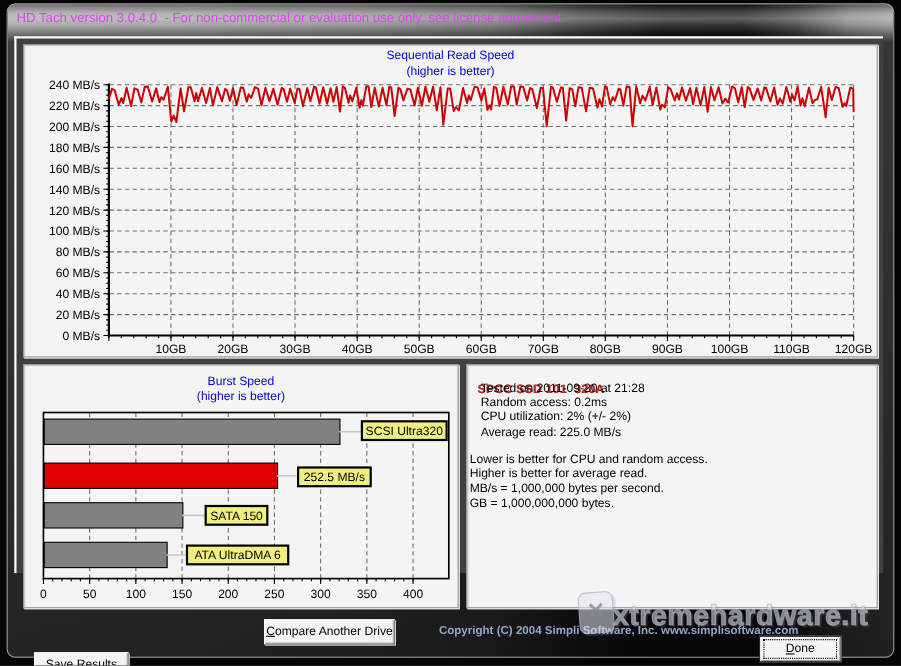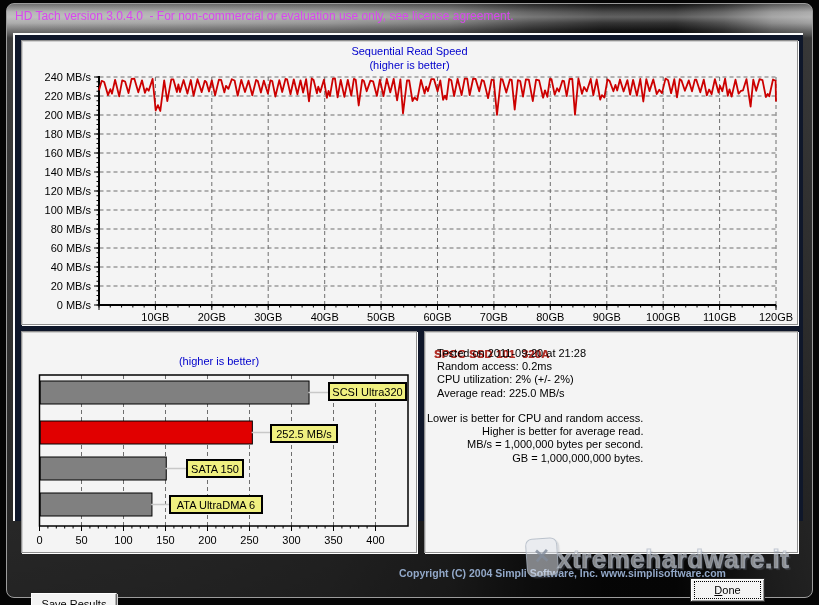--- a/index.html
+++ b/index.html
@@ -5,21 +5,21 @@
   html,body{margin:0;padding:0;}
   body{width:819px;height:605px;background:#050505;position:relative;overflow:hidden;
        font-family:"Liberation Sans",sans-serif;}
   .abs{position:absolute;}
   #win{left:6px;top:3px;width:805px;height:593px;border:1px solid #9c9c9c;border-radius:8px;
        background:
          linear-gradient(180deg, rgba(0,0,0,0.30) 0px, rgba(255,255,255,0.22) 8px, rgba(255,255,255,0.32) 13px, rgba(255,255,255,0.12) 19px, rgba(0,0,0,0.30) 27px, rgba(0,0,0,0.42) 30px, rgba(0,0,0,0.62) 34px, rgba(0,0,0,0.78) 100%),
          linear-gradient(90deg, #a2a2a2 0%, #9a9a9a 20%, #8a8a8a 40%, #6e6e6e 55%, #383838 65%, #181818 74%, #161616 83%, #3c3c3c 89%, #7e7e7e 95%, #949494 100%);
        }
   #title{left:15px;top:9px;width:700px;height:18px;font-size:12px;color:#d946ef;}
-  #client{left:13px;top:33px;width:790px;height:488px;background:#0f172a;box-shadow:inset 0 2px 0 #fcfcfc, inset 2px 0 0 #fcfcfc;}
+  #client{left:13px;top:33px;width:790px;height:488px;background:#404040;box-shadow:inset 0 2px 0 #fcfcfc, inset 2px 0 0 #fcfcfc;}
   .panel{background:#f4f4f4;border:1px solid #8f8f8f;box-shadow:1px 1px 0 #ffffff, inset 1px 1px 0 rgba(140,140,140,0.35);}
   #ptop{left:8px;top:7px;width:775px;height:283px;}
   #pburst{left:8px;top:298px;width:394px;height:220px;}
   #pinfo{left:411px;top:298px;width:372px;height:220px;}
   .ctitle{width:100%;text-align:center;font-size:11px;color:#0000cc;}
   .lab{font-size:11px;color:#000;}
   .btn{position:absolute;height:21px;background:#f4f4f4;border:1px solid;
        border-color:#ffffff #6d6d6d #6d6d6d #ffffff;box-shadow:inset -1px -1px 0 #b5b5b5, 1px 1px 0 #d0d0d0;
        font-size:11px;color:#000;text-align:center;line-height:20px;}
   u{text-decoration:underline;}
@@ -228,20 +228,21 @@
         <text x="528.3" y="280" text-anchor="middle" class="tl">80GB</text>
         <text x="584.8" y="280" text-anchor="middle" class="tl">90GB</text>
         <text x="641.2" y="280" text-anchor="middle" class="tl">100GB</text>
         <text x="697.6" y="280" text-anchor="middle" class="tl">110GB</text>
         <text x="754.0" y="280" text-anchor="middle" class="tl">120GB</text>
         <path d="M77.0 49.3 L79.7 39.8 L82.2 41.0 L86.0 54.2 L88.4 48.2 L90.0 52.6 L93.1 38.8 L97.2 55.4 L100.2 39.3 L103.1 40.5 L106.5 52.1 L109.6 37.9 L112.3 37.6 L116.3 51.3 L120.0 39.3 L122.9 51.8 L124.7 47.4 L126.7 49.7 L130.6 37.9 L133.7 69.5 L135.9 64.1 L138.3 70.0 L142.2 39.4 L145.3 60.2 L149.3 38.3 L151.4 38.4 L154.9 51.0 L156.4 43.5 L158.0 51.0 L161.6 39.0 L165.4 52.6 L168.8 39.0 L171.6 54.8 L175.5 38.2 L179.7 51.1 L182.8 39.8 L184.4 41.2 L187.0 50.5 L189.8 39.3 L193.1 54.4 L196.9 38.6 L199.1 38.8 L202.4 51.4 L204.0 44.8 L206.4 47.9 L209.8 38.2 L212.6 39.5 L215.7 54.7 L219.3 38.8 L223.0 51.0 L226.5 39.7 L230.3 54.3 L234.1 38.9 L235.8 40.0 L238.9 51.5 L241.8 39.6 L245.9 52.6 L248.4 39.4 L250.3 40.1 L253.4 55.5 L257.3 39.1 L260.2 51.0 L263.5 37.9 L265.1 38.4 L268.5 53.3 L271.8 38.3 L275.4 53.3 L278.5 39.3 L281.1 51.5 L284.1 38.2 L287.0 60.4 L289.7 37.5 L291.6 39.0 L294.9 52.4 L296.3 45.7 L298.3 51.1 L301.9 38.7 L304.9 56.9 L306.5 50.0 L307.9 55.1 L310.9 37.7 L313.0 37.5 L315.6 56.3 L318.7 38.8 L322.4 55.9 L325.8 38.8 L329.3 54.7 L331.9 37.8 L333.7 38.7 L336.7 64.5 L340.2 38.8 L341.9 39.9 L344.7 50.3 L348.4 39.6 L351.1 40.3 L354.9 54.9 L357.9 38.7 L361.5 55.1 L364.8 37.9 L368.3 51.4 L371.7 37.8 L375.1 59.3 L378.4 38.4 L381.0 72.5 L385.0 39.5 L387.2 39.5 L390.5 60.0 L392.5 56.5 L395.2 59.2 L399.0 38.9 L402.6 52.6 L404.2 45.7 L405.9 50.2 L409.3 38.1 L412.0 38.2 L415.6 50.4 L418.3 39.4 L421.1 58.9 L423.0 54.6 L424.5 58.4 L427.1 37.9 L429.3 39.2 L432.1 55.1 L435.6 37.8 L439.6 54.1 L442.7 37.7 L445.2 37.6 L447.7 54.0 L451.1 37.7 L453.6 38.0 L457.2 50.3 L459.9 39.0 L461.9 40.1 L466.1 57.2 L469.6 38.7 L471.7 39.2 L475.0 73.8 L478.9 38.0 L480.5 38.4 L484.3 51.6 L487.9 38.5 L489.7 38.8 L492.7 68.6 L495.9 39.2 L498.2 40.0 L501.0 55.7 L503.9 38.4 L506.8 38.7 L510.8 60.2 L514.1 38.7 L517.1 39.4 L521.1 56.7 L523.0 49.3 L525.3 55.8 L527.9 37.8 L529.5 38.1 L532.7 53.7 L535.1 47.3 L537.0 50.6 L540.4 39.7 L542.0 40.2 L544.7 55.1 L547.6 37.9 L550.3 38.0 L553.0 73.7 L556.4 37.5 L560.0 52.8 L562.1 46.0 L564.7 50.4 L568.7 37.9 L571.3 54.2 L574.7 38.5 L578.2 58.7 L579.9 54.2 L582.4 56.5 L585.5 38.4 L587.6 39.9 L591.4 50.3 L593.5 43.9 L595.2 49.5 L598.0 38.5 L601.6 50.5 L605.4 39.1 L608.1 53.7 L611.1 38.8 L614.9 54.7 L618.3 38.0 L621.3 60.5 L624.3 38.1 L627.5 50.1 L631.3 38.4 L634.7 53.0 L637.3 48.7 L640.0 52.1 L643.5 37.6 L646.1 39.2 L649.1 52.2 L652.3 38.2 L655.0 56.3 L657.8 38.1 L659.5 39.5 L662.9 49.8 L666.8 39.4 L670.0 50.3 L672.9 38.6 L674.3 38.7 L678.3 51.3 L681.8 38.6 L684.8 54.3 L687.1 48.5 L689.6 53.2 L692.9 38.1 L696.5 51.6 L698.0 44.9 L700.3 50.2 L703.1 37.7 L705.8 54.9 L707.5 48.3 L709.6 55.6 L713.5 38.7 L716.6 52.7 L719.0 49.8 L721.0 49.3 L724.5 38.1 L728.6 65.6 L731.3 38.7 L734.2 49.8 L737.6 38.1 L740.5 39.1 L743.9 56.1 L745.7 52.9 L747.3 55.3 L751.0 38.5 L753.6 39.8 L754.0 60.6" fill="none" stroke="#cc0000" stroke-width="1.8" stroke-linejoin="round"></path>
     </svg>
   </div>
 
   <div class="abs panel" id="pburst">
+    <div class="abs ctitle" style="top:9px;">Burst Speed</div>
     <div class="abs ctitle" style="top:22.5px;">(higher is better)</div>
     <svg class="abs" style="left:0;top:0;" width="394" height="220" viewBox="0 0 394 220">
       <style>.gd{stroke:#6e6e6e;stroke-width:1;stroke-dasharray:4 3;}.tl{font:11px "Liberation Sans",sans-serif;fill:#000;}</style>
         <line x1="59.5" y1="43" x2="59.5" y2="194" class="gd"></line>
         <line x1="101.5" y1="43" x2="101.5" y2="194" class="gd"></line>
         <line x1="143.5" y1="43" x2="143.5" y2="194" class="gd"></line>
         <line x1="185.5" y1="43" x2="185.5" y2="194" class="gd"></line>
         <line x1="227.5" y1="43" x2="227.5" y2="194" class="gd"></line>
         <line x1="269.5" y1="43" x2="269.5" y2="194" class="gd"></line>
         <line x1="311.5" y1="43" x2="311.5" y2="194" class="gd"></line>
@@ -321,23 +322,24 @@
         <text x="193.0" y="140.5" text-anchor="middle" class="tl">SATA 150</text>
         <line x1="129.2" y1="172.5" x2="148" y2="172.5" stroke="#c8c8c8" stroke-width="1.5"></line>
         <rect x="148" y="164" width="92" height="17" fill="#f0f080" stroke="#000" stroke-width="2"></rect>
         <text x="194.0" y="176.5" text-anchor="middle" class="tl">ATA UltraDMA 6</text>
     </svg>
   </div>
 
   <div class="abs panel" id="pinfo">
     <div class="abs" style="left:9px;top:16px;font-size:11px;font-weight:bold;letter-spacing:0.3px;color:#b03028;text-shadow:0.4px 0 0 #b03028;">SPCC SSD 101&nbsp; 320A</div>
     <div class="abs lab" style="left:12px;top:15px;line-height:13.2px;">Tested on 2011-09-20 at 21:28<br>Random access: 0.2ms<br>CPU utilization: 2% (+/- 2%)<br>Average read: 225.0 MB/s</div>
-    <div class="abs lab" style="left:2px;top:80px;line-height:13.2px;text-align:right;">Lower is better for CPU and random access.<br>Higher is better for average read.<br>MB/s = 1,000,000 bytes per second.<br>GB = 1,000,000,000 bytes.</div>
+    <div class="abs lab" style="left:2px;top:80px;line-height:13.2px;">Lower is better for CPU and random access.<br>Higher is better for average read.<br>MB/s = 1,000,000 bytes per second.<br>GB = 1,000,000,000 bytes.</div>
   </div>
 
   <div class="btn" style="left:18px;top:530px;width:84px;margin-top:30px;"><u>S</u>ave Results</div>
+  <div class="btn" style="left:227px;top:530px;width:117px;"><u>C</u>ompare Another Drive</div>
   <div class="abs" id="copyright">Copyright (C) 2004 Simpli Software, Inc. www.simplisoftware.com</div>
   <div class="abs" id="wmbadge">✕</div>
     <div class="abs" id="wm">xtremehardware.it</div>
   <div class="btn" style="left:677px;top:529px;width:73px;height:22px;border:1px solid #2a2a2a;box-shadow:inset 1px 1px 0 #ffffff, inset -1px -1px 0 #9a9a9a;margin-top:16px;">
      <div class="abs" style="left:3px;top:2px;right:3px;bottom:2px;border:1px dotted #000;line-height:16px;"><u>D</u>one</div>
   </div>
 </div>
 
 </body></html>

